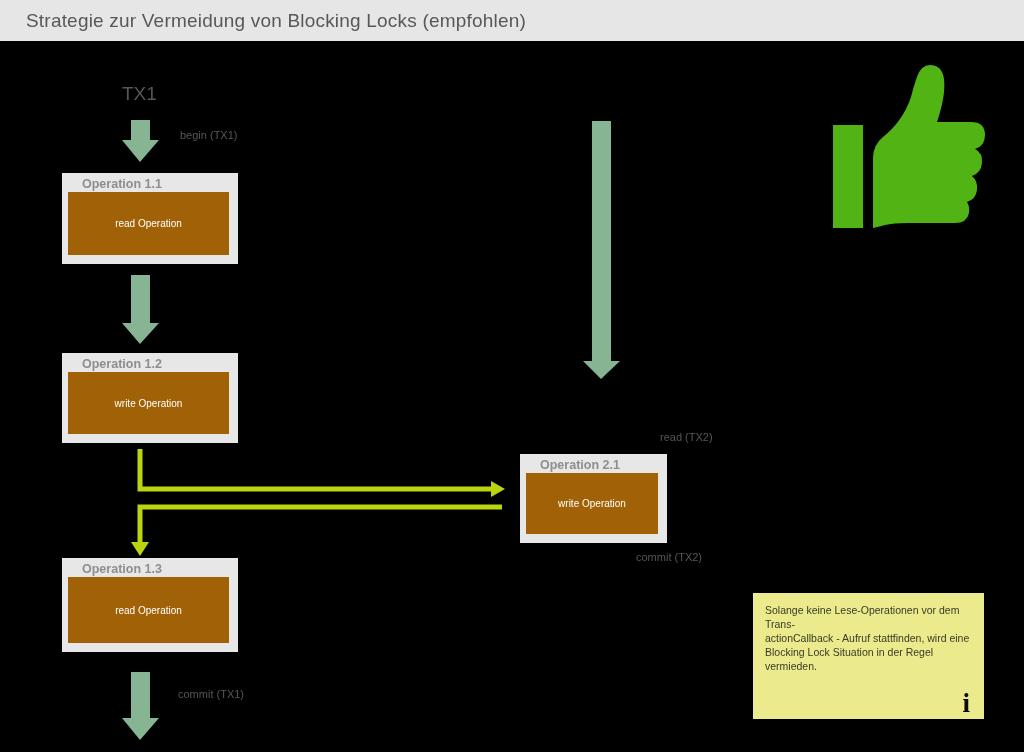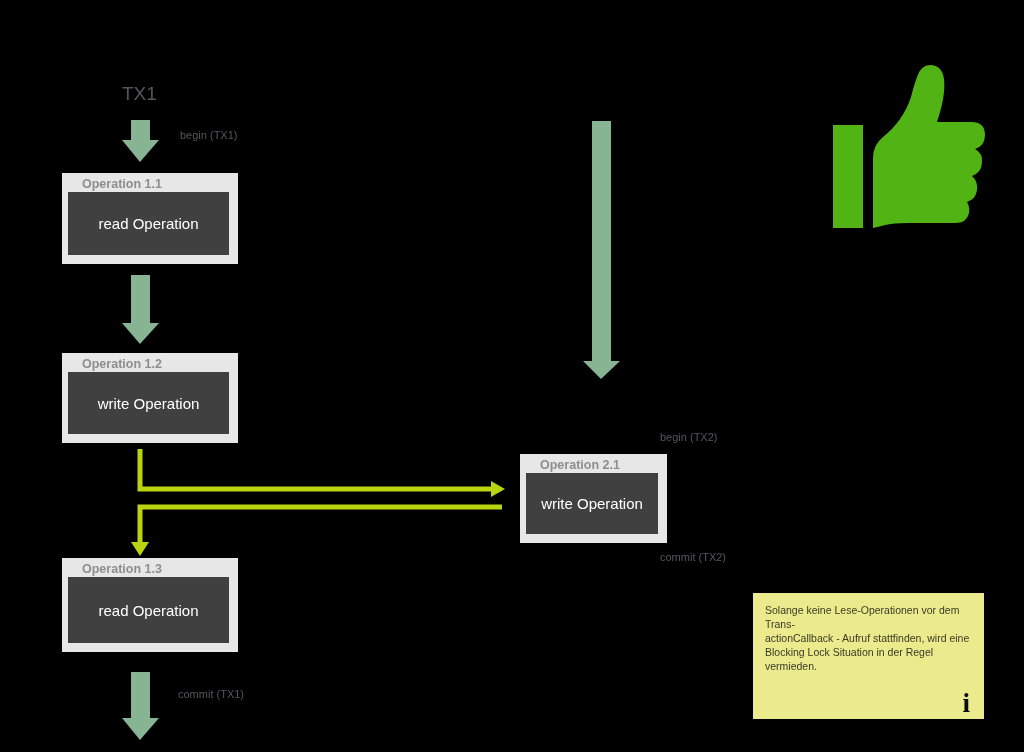--- a/index.html
+++ b/index.html
@@ -21,39 +21,39 @@
   .col-header{
     position:absolute;font-size:19px;color:#55565a;white-space:nowrap;
   }
   .tx1{left:122px;top:83px;}
   .tx2{left:497px;top:83px;}
   .flow-label{
     position:absolute;font-size:11px;color:#55565a;white-space:nowrap;
   }
   .lbl-begin-tx1{left:180px;top:129px;text-align:center;}
   .lbl-begin-tx2{left:660px;top:431px;}
-  .lbl-commit-tx2{left:660px;top:551px;}
+  .lbl-commit-tx2{left:636px;top:551px;}
   .lbl-commit-tx1{left:178px;top:688px;}
   .arrow-layer{position:absolute;left:0;top:0;width:1024px;height:752px;pointer-events:none;}
   .op-box{
     position:absolute;background:#e7e7e7;box-sizing:border-box;
   }
   .op-11{left:62px;top:173px;width:176px;height:91px;}
   .op-12{left:62px;top:353px;width:176px;height:90px;}
   .op-21{left:520px;top:454px;width:147px;height:89px;}
   .op-13{left:62px;top:558px;width:176px;height:94px;}
   .op-title{
     position:absolute;left:20px;top:4px;
     font-size:12.5px;font-weight:bold;color:#8e8e8e;white-space:nowrap;
   }
   .op-body{
     position:absolute;left:6px;right:9px;top:19px;bottom:9px;
-    background:#404040;
+    background:#a16207;
     display:flex;align-items:center;justify-content:center;
-    color:#fff;font-size:15px;white-space:nowrap;
+    color:#fff;font-size:10px;white-space:nowrap;
   }
   .thumb-icon{position:absolute;left:833px;top:63px;}
   .note-box{
     position:absolute;left:753px;top:593px;width:231px;height:126px;
     background:#ebeb8d;box-sizing:border-box;
     padding:11px 12px 8px 12px;
   }
   .note-p{
     margin:0 0 13px 0;
     font-size:10.5px;line-height:1.33;color:#3a3a26;
@@ -64,20 +64,23 @@
     position:absolute;right:14px;bottom:2px;
     font-family:"Liberation Serif", serif;font-weight:bold;
     font-size:27px;color:#0a0a0a;line-height:1;
   }
 </style>
 </head>
 <body>
 
 <div class="stage">
 
+  <div class="titlebar">
+    <span class="page-title">Strategie zur Vermeidung von Blocking Locks (empfohlen)</span>
+  </div>
 
   <div class="col-header tx1">TX1</div>
 
   <svg class="arrow-layer" width="1024" height="752" viewBox="0 0 1024 752">
     <g fill="#87b492">
       <g>
         <rect x="131" y="120" width="19" height="21"></rect>
         <polygon points="122,140 159,140 140,162"></polygon>
       </g>
       <g>
@@ -97,21 +100,21 @@
       <path d="M140,449 L140,489 L491,489"></path>
       <path d="M502,507 L140,507 L140,542"></path>
     </g>
     <g fill="#bad40f" stroke="none">
       <polygon points="491,481 505,489 491,497"></polygon>
       <polygon points="131,542 149,542 140,556"></polygon>
     </g>
   </svg>
 
   <div class="flow-label lbl-begin-tx1">begin (TX1)</div>
-  <div class="flow-label lbl-begin-tx2">begin (TX2)</div>
+  <div class="flow-label lbl-begin-tx2">read (TX2)</div>
   <div class="flow-label lbl-commit-tx2">commit (TX2)</div>
   <div class="flow-label lbl-commit-tx1">commit (TX1)</div>
 
   <div class="op-box op-11">
     <div class="op-title">Operation 1.1</div>
     <div class="op-body">read Operation</div>
   </div>
 
   <div class="op-box op-12">
     <div class="op-title">Operation 1.2</div>

